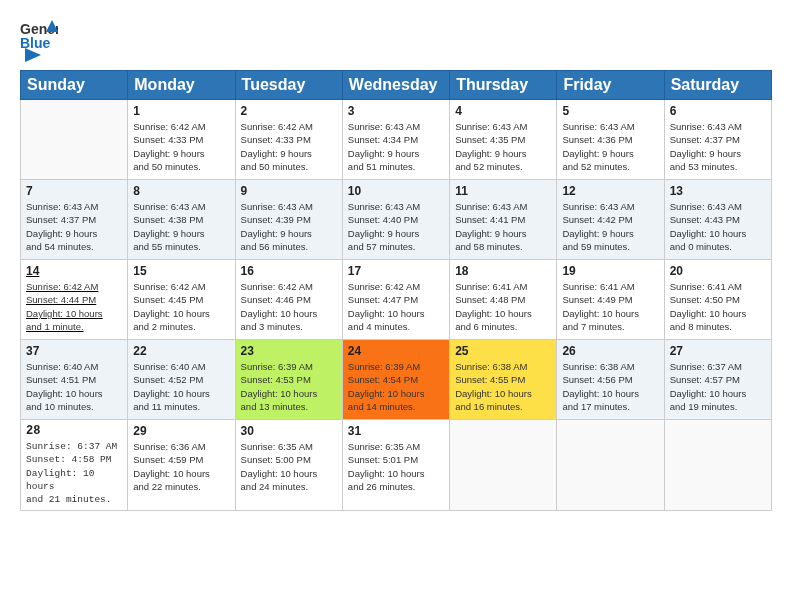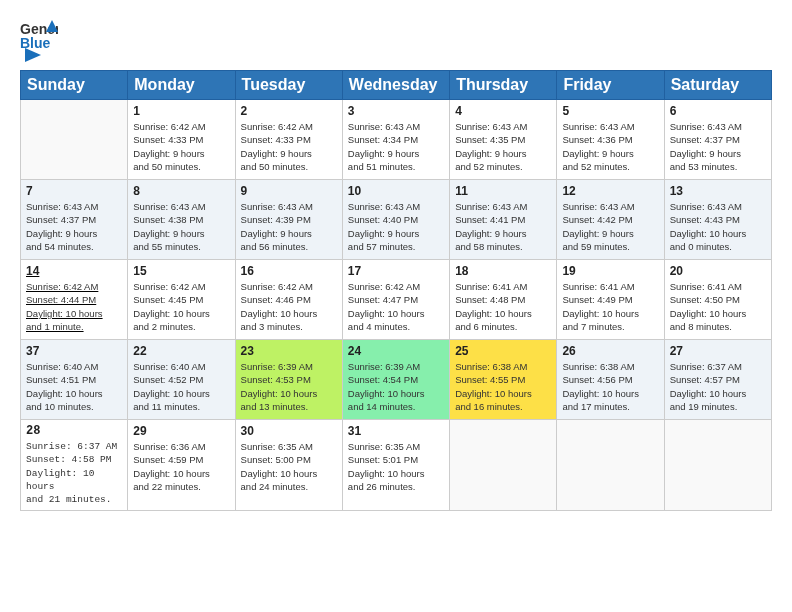--- a/index.html
+++ b/index.html
@@ -221,21 +221,21 @@
             <div class="day-info">Sunrise: 6:40 AM<br>Sunset: 4:51 PM<br>Daylight: 10 hours<br>and 10 minutes.</div>
           </td>
           <td style="background: rgb(238, 243, 248);">
             <span class="day-number">22</span>
             <div class="day-info">Sunrise: 6:40 AM<br>Sunset: 4:52 PM<br>Daylight: 10 hours<br>and 11 minutes.</div>
           </td>
           <td style="background: #bef264;">
             <span class="day-number">23</span>
             <div class="day-info">Sunrise: 6:39 AM<br>Sunset: 4:53 PM<br>Daylight: 10 hours<br>and 13 minutes.</div>
           </td>
-          <td style="background: #86efac;">
+          <td style="background: #f97316;">
             <span class="day-number">24</span>
             <div class="day-info">Sunrise: 6:39 AM<br>Sunset: 4:54 PM<br>Daylight: 10 hours<br>and 14 minutes.</div>
           </td>
           <td style="background: #fde047;">
             <span class="day-number">25</span>
             <div class="day-info">Sunrise: 6:38 AM<br>Sunset: 4:55 PM<br>Daylight: 10 hours<br>and 16 minutes.</div>
           </td>
           <td style="background: rgb(238, 243, 248);">
             <span class="day-number">26</span>
             <div class="day-info">Sunrise: 6:38 AM<br>Sunset: 4:56 PM<br>Daylight: 10 hours<br>and 17 minutes.</div>

